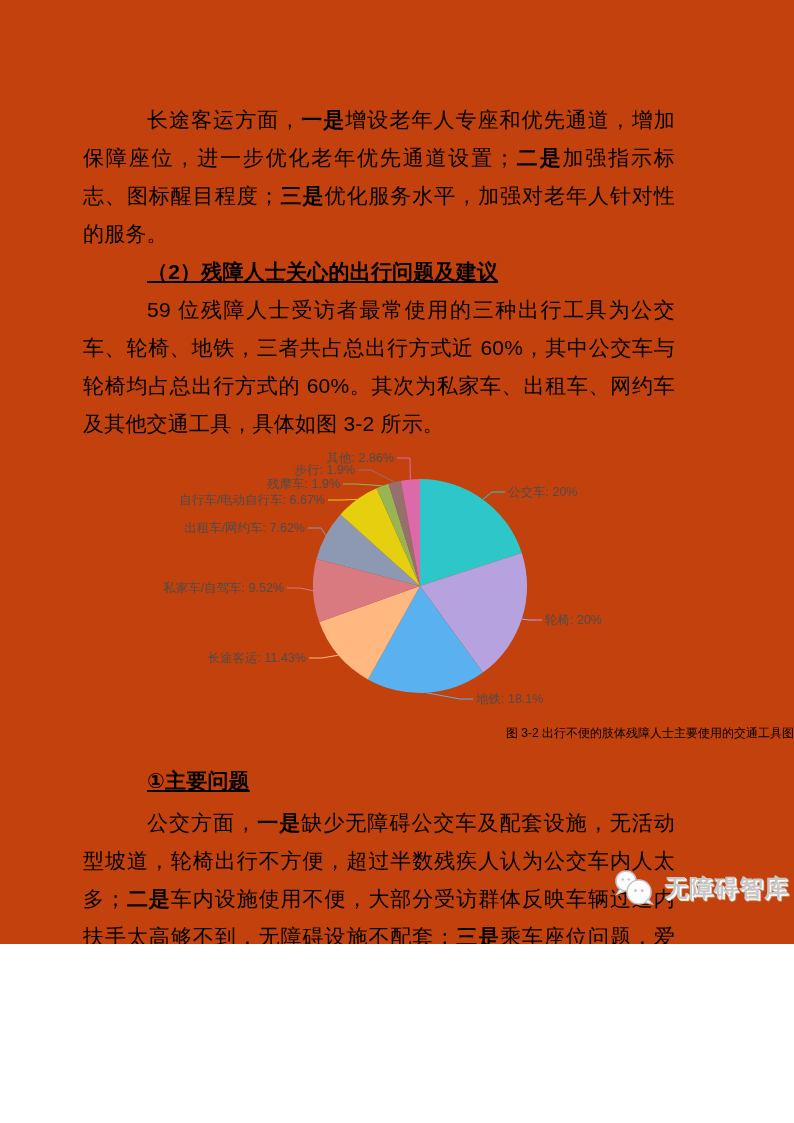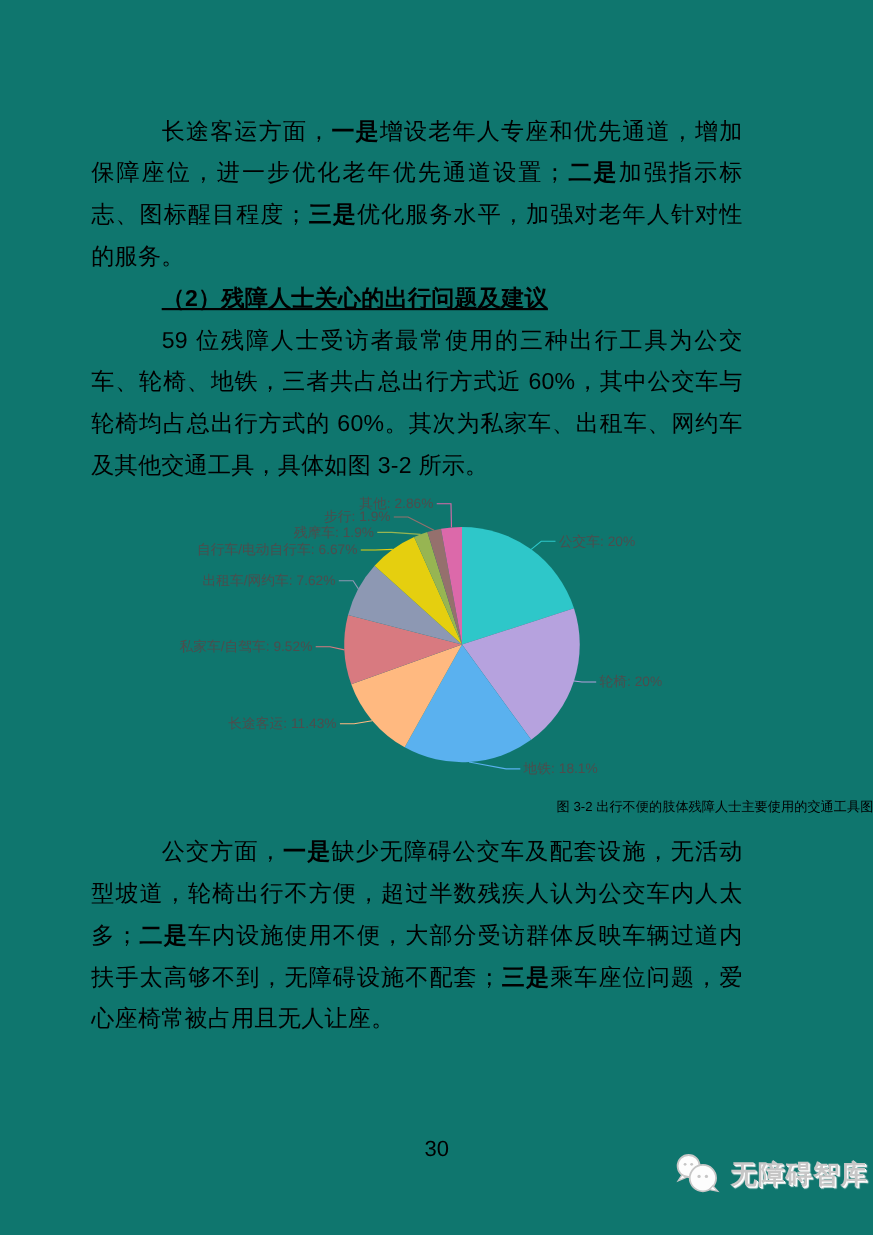--- a/index.html
+++ b/index.html
@@ -1,16 +1,16 @@
 <!DOCTYPE html>
 <html><head>
 <meta charset="utf-8">
 <style>
   html,body{margin:0;padding:0;background:#ffffff;}
-  .page{position:relative;width:794px;height:1123px;background:#0f766e;overflow:hidden;
+  .page{position:relative;width:794px;height:944px;background:#c2410c;overflow:hidden;
         font-family:"Liberation Sans","DejaVu Sans",sans-serif;color:#000;}
   .content{position:absolute;left:83px;top:101px;width:592px;}
   .para{font-size:21px;line-height:38px;margin:0;text-align:justify;letter-spacing:0.2px;}
   .indent{text-indent:64px;}
   .h2,.h3{font-weight:bold;text-decoration:underline;}
   .b{font-weight:bold;}
   .n{font-family:Liberation Sans, sans-serif;}
   .chart{margin:3px 0 0 47px;width:570px;height:268px;position:relative;}
   #pie-svg text{font-family:"Liberation Sans","DejaVu Sans",sans-serif;font-size:12.5px;fill:#4d4d4d;}
   #pie-svg polyline{fill:none;stroke-width:1;}
@@ -67,20 +67,21 @@
           <polyline points="264.6,36.1 241,24 228,24" stroke="#95706d"></polyline>
           <text x="225" y="28" text-anchor="end" fill="#4d4d4d">步行: 1.9%</text>
           <path d="M290,140 L270.9,34.7 A107,107 0 0 1 290.0,33.0 Z" fill="#dc69aa"></path>
           <polyline points="280.4,33.4 280,12 267,12" stroke="#dc69aa"></polyline>
           <text x="264" y="16" text-anchor="end" fill="#4d4d4d">其他: 2.86%</text>
         </svg>
     </div>
 
     <p class="figure-caption"><span>图 </span><span class="n">3-2</span><span> 出行不便的肢体残障人士主要使用的交通工具图</span></p>
 
+    <p class="para indent h3">①主要问题</p>
 
     <p class="para indent p3"><span>公交方面，</span><span class="b">一是</span><span>缺少无障碍公交车及配套设施，无活动型坡道，轮椅出行不方便，超过半数残疾人认为公交车内人太多；</span><span class="b">二是</span><span>车内设施使用不便，大部分受访群体反映车辆过道内扶手太高够不到，无障碍设施不配套；</span><span class="b">三是</span><span>乘车座位问题，爱心座椅常被占用且无人让座。</span></p>
   </div>
 
   <div class="page-number n">30</div>
 
   <div class="footer-brand">
     <svg class="brand-icon" width="44" height="40" viewBox="0 0 44 40">
       <g fill="#fdfdfd" stroke="#c6c6c6" stroke-width="1.6">
         <circle cx="14" cy="13" r="10"></circle>

